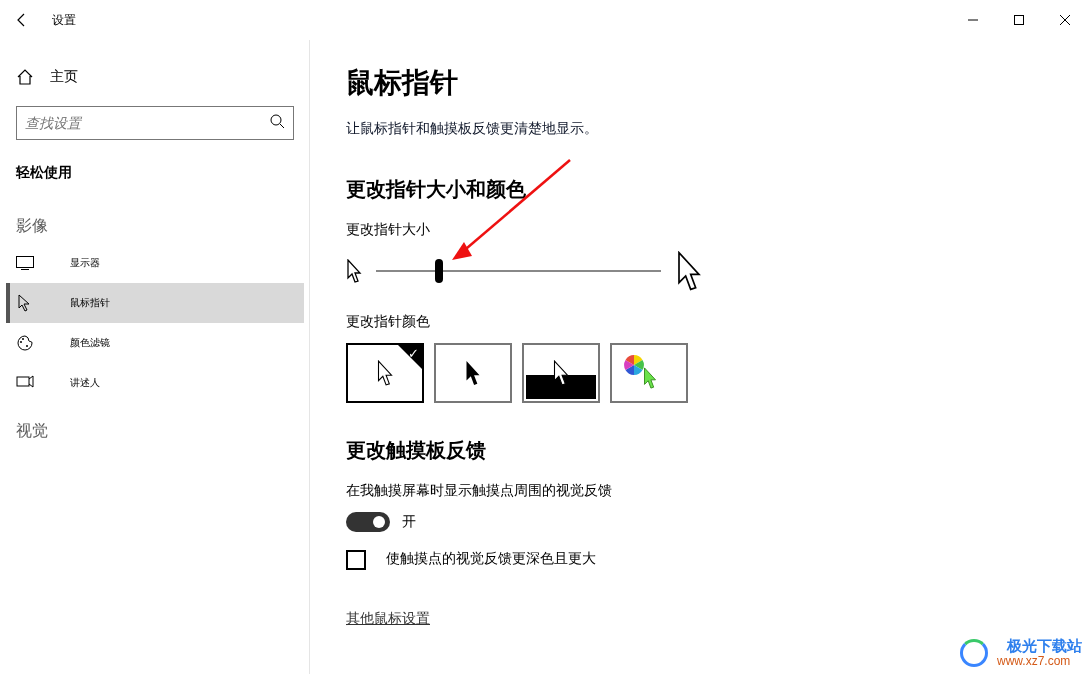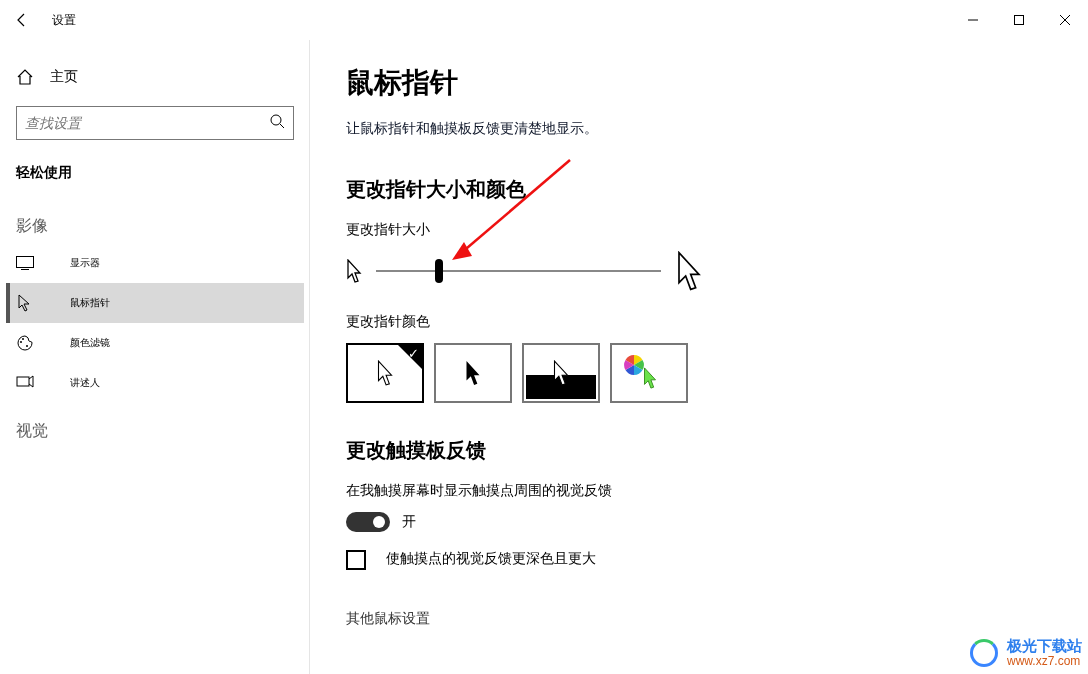--- a/index.html
+++ b/index.html
@@ -85,32 +85,32 @@
   .toggle-row { display: flex; align-items: center; gap: 12px; margin: 10px 0 18px; }
   .toggle {
     width: 44px; height: 20px; border-radius: 10px; background: #333; position: relative;
   }
   .toggle .knob { width: 12px; height: 12px; border-radius: 50%; background: #fff; position: absolute; top: 4px; right: 5px; }
   .toggle-label { font-size: 14px; }
 
   .chk-row { display: flex; align-items: flex-start; gap: 20px; font-size: 14px; margin-bottom: 40px; }
   .chk { width: 20px; height: 20px; border: 2px solid #000; }
 
-  .link-like { font-size: 14px; color: #333; margin-top: 6px; }
+  .link-like { font-size: 14px; color: #333; margin-top: 6px; text-decoration: underline; }
 
   
   .arrow-svg { position: absolute; left: 440px; top: 150px; pointer-events: none; }
 
   
   .watermark { position: absolute; right: 6px; bottom: 4px; display: flex; align-items: center; gap: 6px; }
   .wm-logo { width: 34px; height: 34px; border-radius: 50%; background: #fff;
     position: relative; overflow: hidden; }
   .wm-logo::before { content: ""; position: absolute; inset: 3px; border: 3px solid #3a86ff; border-top-color: #3ac96a; border-radius: 50%; }
   .wm-text { font-size: 13px; display: flex; flex-direction: column; line-height: 1.15; }
-  .wm-cn { color: #2f80ed; font-weight: 600; font-size: 15px; }
+  .wm-cn { color: #2f80ed; font-weight: 600; font-size: 15px; margin-left: 10px; }
   .wm-url { color: #d45a18; font-size: 12px; }
 </style>
 </head>
 <body>
 
 <div class="titlebar">
   <div class="titlebar-left">
     <div class="back-btn">
       <svg width="16" height="16" viewBox="0 0 16 16">
           <path d="M10 2 L4 8 L10 14" stroke="#000" stroke-width="1.2" fill="none"></path>

